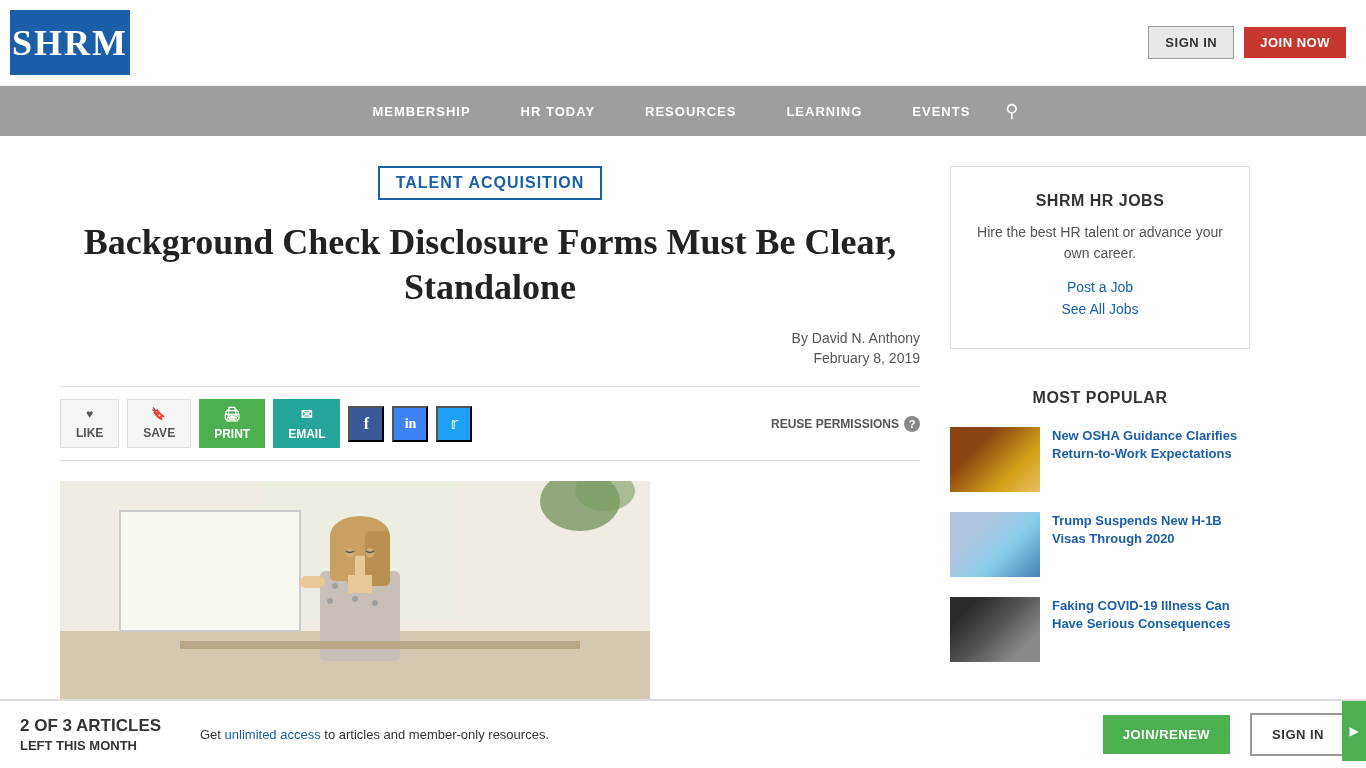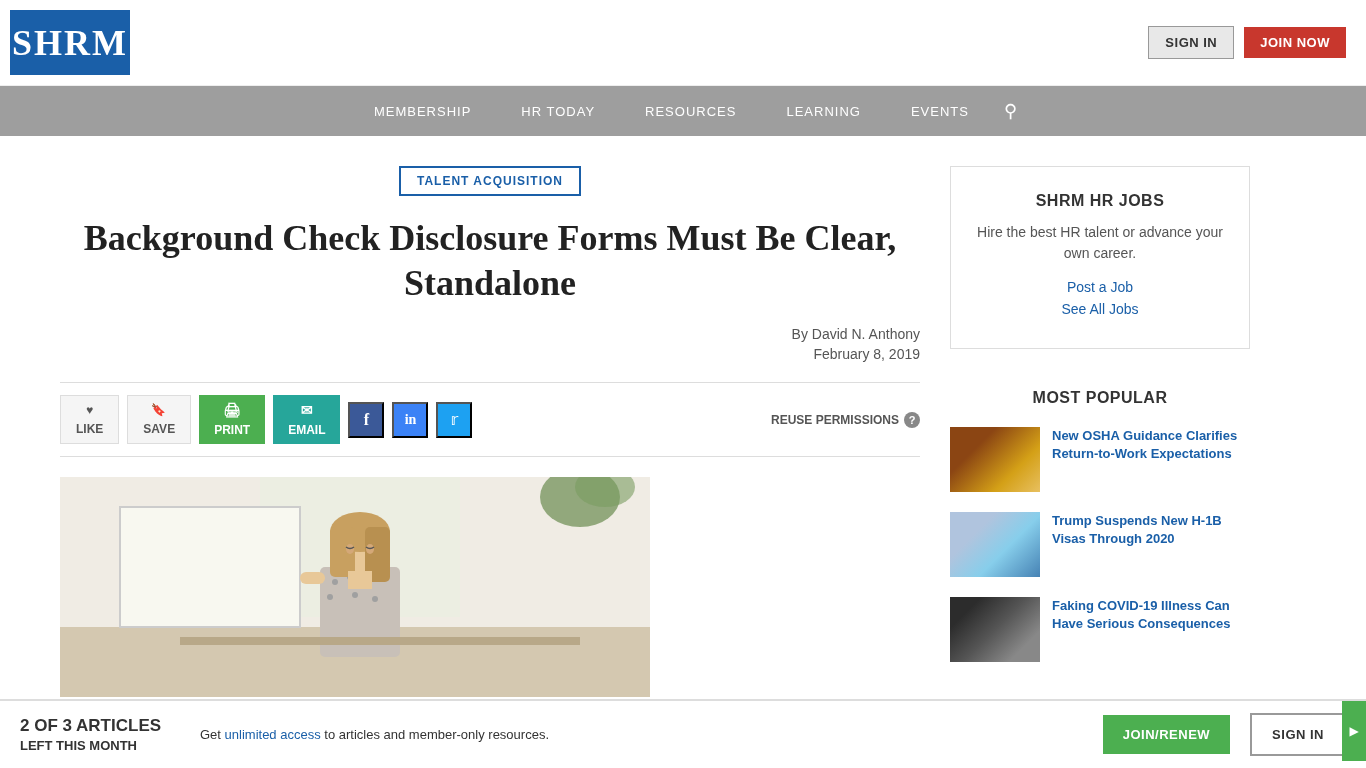--- a/index.html
+++ b/index.html
@@ -9,30 +9,30 @@
     .header { display: flex; align-items: center; justify-content: space-between; padding: 10px 20px 10px 10px; background: #fff; border-bottom: 1px solid #eee; }
     .logo { width: 120px; height: 65px; background: #1a5fa8; display: flex; align-items: center; justify-content: center; }
     .logo-text { color: #fff; font-size: 36px; font-weight: bold; font-family: Georgia, serif; letter-spacing: 2px; }
     .header-right { display: flex; gap: 10px; align-items: center; }
     .btn-sign-in { border: 1px solid #999; background: #e8e8e8; color: #333; padding: 8px 16px; font-size: 13px; font-weight: bold; cursor: pointer; letter-spacing: 0.5px; }
     .btn-join { background: #c8372d; color: #fff; padding: 8px 16px; font-size: 13px; font-weight: bold; cursor: pointer; border: none; letter-spacing: 0.5px; }
 
     
     .nav { background: #9e9e9e; display: flex; align-items: center; justify-content: center; padding: 0 20px; height: 50px; }
     .nav-items { display: flex; align-items: center; gap: 0; }
-    .nav-item { color: #fff; font-size: 13px; font-weight: normal; letter-spacing: 1px; padding: 0 25px; cursor: pointer; height: 50px; display: flex; align-items: center; }
+    .nav-item { color: #fff; font-size: 13px; font-weight: bold; letter-spacing: 1px; padding: 0 25px; cursor: pointer; height: 50px; display: flex; align-items: center; }
     .nav-search { color: #fff; font-size: 18px; cursor: pointer; margin-left: 10px; }
 
     
     .main { display: flex; gap: 30px; padding: 30px 60px; max-width: 1366px; }
     .article-area { flex: 1; max-width: 860px; }
     .sidebar { width: 300px; flex-shrink: 0; }
 
     
-    .category-badge { display: inline-block; border: 2px solid #1a5fa8; color: #1a5fa8; font-size: 12px; font-weight: bold; letter-spacing: 1px; padding: 6px 16px; margin-bottom: 20px; text-align: center; }
+    .category-badge { display: inline-block; border: 2px solid #1a5fa8; color: #1a5fa8; font-size: 16px; font-weight: bold; letter-spacing: 1px; padding: 6px 16px; margin-bottom: 20px; text-align: center; }
 
     
     .article-title { font-size: 36px; font-weight: bold; color: #222; line-height: 1.25; text-align: center; margin-bottom: 20px; font-family: Georgia, serif; }
 
     
     .byline { text-align: right; color: #555; font-size: 14px; margin-bottom: 20px; }
     .byline-name { margin-bottom: 4px; }
 
     
     .action-bar { display: flex; align-items: center; gap: 8px; padding: 12px 0; border-top: 1px solid #ddd; border-bottom: 1px solid #ddd; margin-bottom: 20px; }

